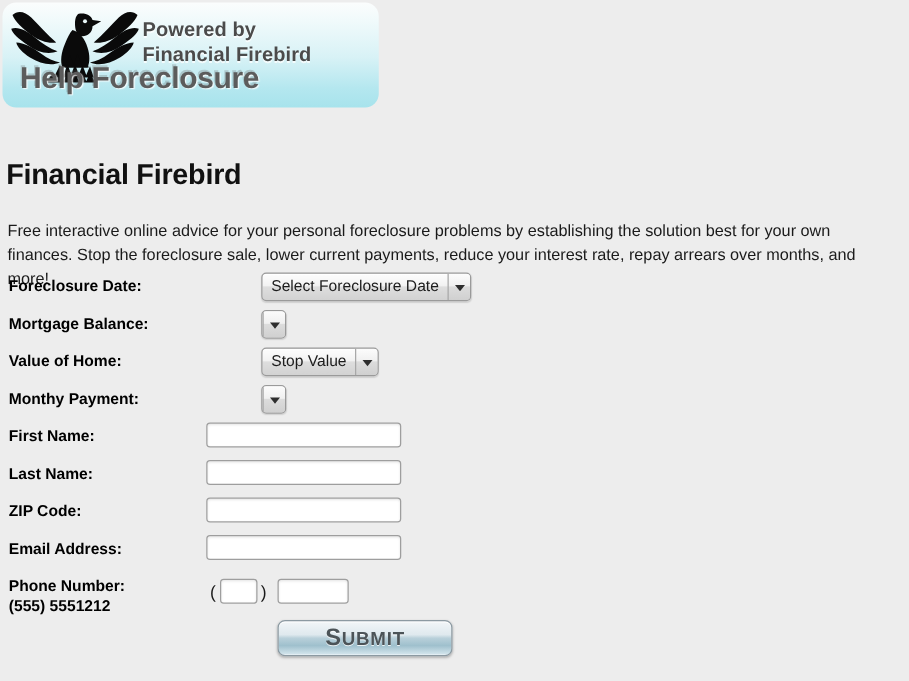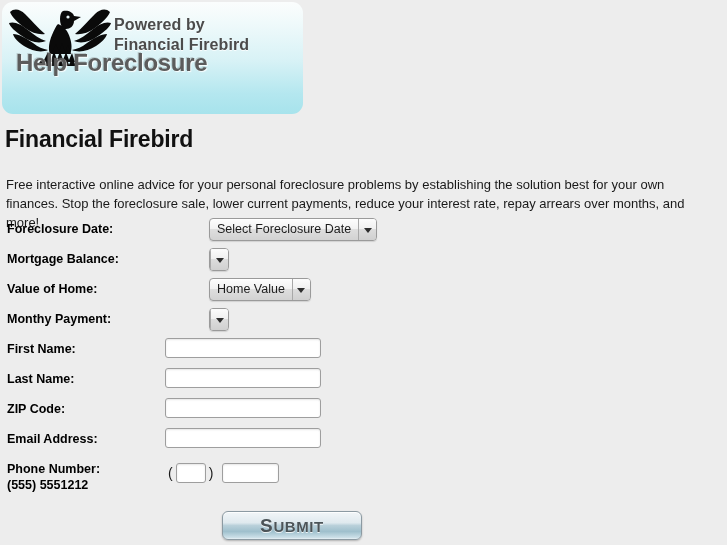--- a/index.html
+++ b/index.html
@@ -15,21 +15,21 @@
     position: relative;
     -webkit-font-smoothing: none;
   }
 
   
   .logo-banner {
     position: absolute;
     left: 2px;
     top: 2px;
     width: 301px;
-    height: 112px;
+    height: 84px;
     border-radius: 11px;
     background: linear-gradient(to bottom, #fbfdfd 0%, #f0fafb 18%, #d8f2f6 52%, #b4e7ef 82%, #a7e3ec 100%);
     overflow: hidden;
   }
   .logo-bird {
     position: absolute;
     left: 6px;
     top: 4px;
     width: 104px;
     height: 62px;
@@ -199,21 +199,21 @@
     font-family: "Liberation Sans", sans-serif;
     font-size: 12px;
     padding: 0 3px;
     outline: none;
   }
 
   
   .submit-wrap {
     position: absolute;
     left: 194px;
-    top: 511px;
+    top: 496px;
     width: 140px;
     padding-left: 28px;
   }
   .submit-button {
     display: block;
     width: 140px;
     height: 29px;
     border: 1px solid #8c9aa2;
     border-radius: 6px;
     background:
@@ -297,21 +297,21 @@
       <div class="select">
         <span class="select-arrow"></span>
       </div>
     </div>
   </div>
 
   <div class="form-row">
     <span class="field-label">Value of Home:</span>
     <div class="control-col">
       <div class="select">
-        <span class="select-text">Home Value</span>
+        <span class="select-text">Stop Value</span>
         <span class="select-arrow"></span>
       </div>
     </div>
   </div>
 
   <div class="form-row">
     <span class="field-label">Monthy Payment:</span>
     <div class="control-col">
       <div class="select">
         <span class="select-arrow"></span>

